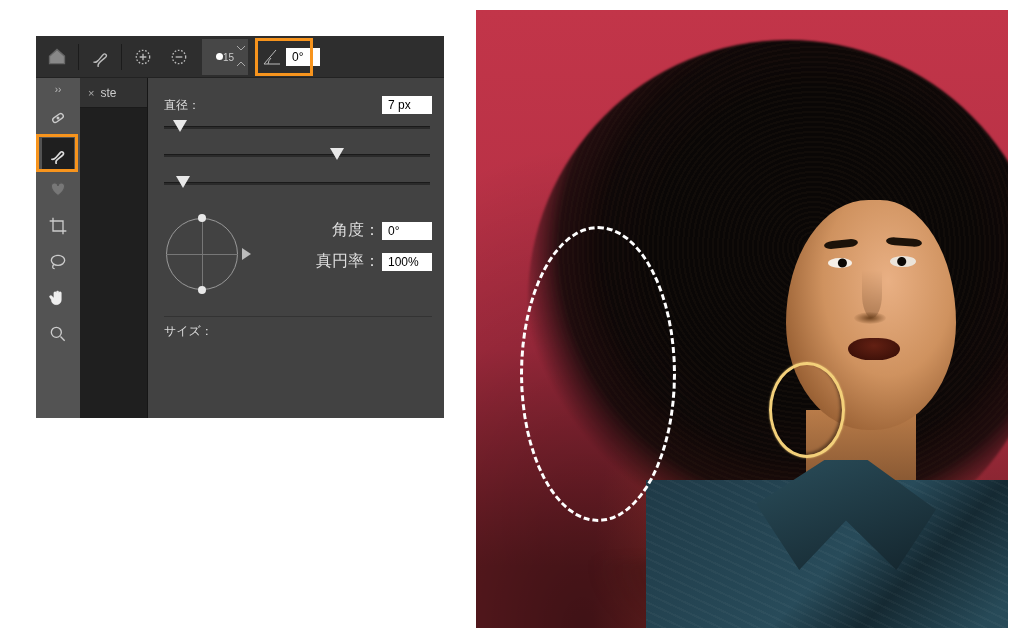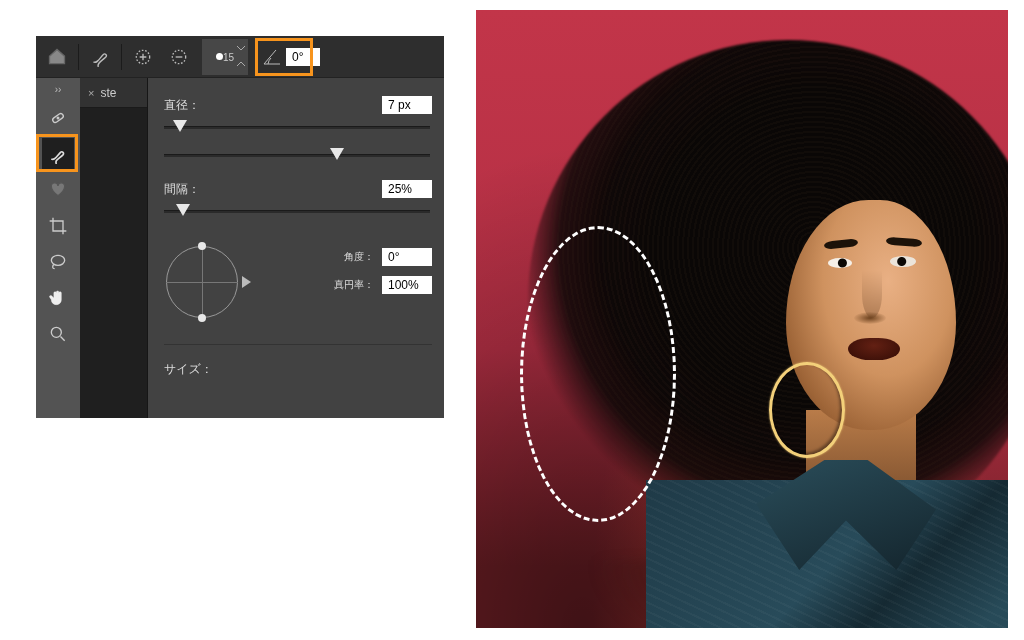--- a/index.html
+++ b/index.html
@@ -135,26 +135,26 @@
   }
   .wheel-cross1{position:absolute;left:38px;top:8px;width:1px;height:72px;background:#777;}
   .wheel-cross2{position:absolute;left:2px;top:44px;height:1px;width:72px;background:#777;}
   .wheel-dot{position:absolute;width:8px;height:8px;border-radius:50%;background:#e8e8e8;}
   .wheel-arrow{
     position:absolute; left:78px; top:38px;
     width:0;height:0;border-top:6px solid transparent;border-bottom:6px solid transparent;border-left:9px solid #bbb;
   }
   .angle-fields { flex:1; display:flex;flex-direction:column; gap:10px; margin-top:10px;}
   .af-row { display:flex; align-items:center;}
-  .af-row .lbl2 { color:#ddd; font-size:10px; margin-left:auto; margin-right:8px;}
+  .af-row .lbl2 { color:#ddd; font-size:16px; margin-left:auto; margin-right:2px;}
   .af-row .valbox { margin-left:0;}
 
   .hr { height:1px;background:#333;margin:12px 0 2px;}
 
-  .size-row { display:flex; align-items:flex-start; gap:8px; margin-top:10px;}
+  .size-row { display:flex; align-items:flex-start; gap:8px; margin-top:0;}
   .size-row .lbl {width:auto;}
   .dropdown {
     flex:1;
     background:#3a3a3a;
     border:1px solid #2a2a2a;
     color:#ddd;
     height:22px;
     display:flex;align-items:center;
     padding:0 6px;
     position:relative;
@@ -362,24 +362,20 @@
       <div class="slider">
         <div class="track"></div>
           <div class="thumb" id="thumb-diameter" style="left: 6%;"></div>
       </div>
 
       <div class="slider">
         <div class="track"></div>
           <div class="thumb" id="thumb-hardness" style="left: 65%;"></div>
       </div>
 
-      <div class="row">
-        <span class="lbl">間隔：</span>
-        <span class="valbox">25%</span>
-      </div>
       <div class="slider">
         <div class="track"></div>
           <div class="thumb" id="thumb-spacing" style="left: 7%;"></div>
       </div>
 
       <div class="angle-round">
         <div class="wheel-wrap">
           <div class="wheel"></div>
           <div class="wheel-cross1"></div>
           <div class="wheel-cross2"></div>

